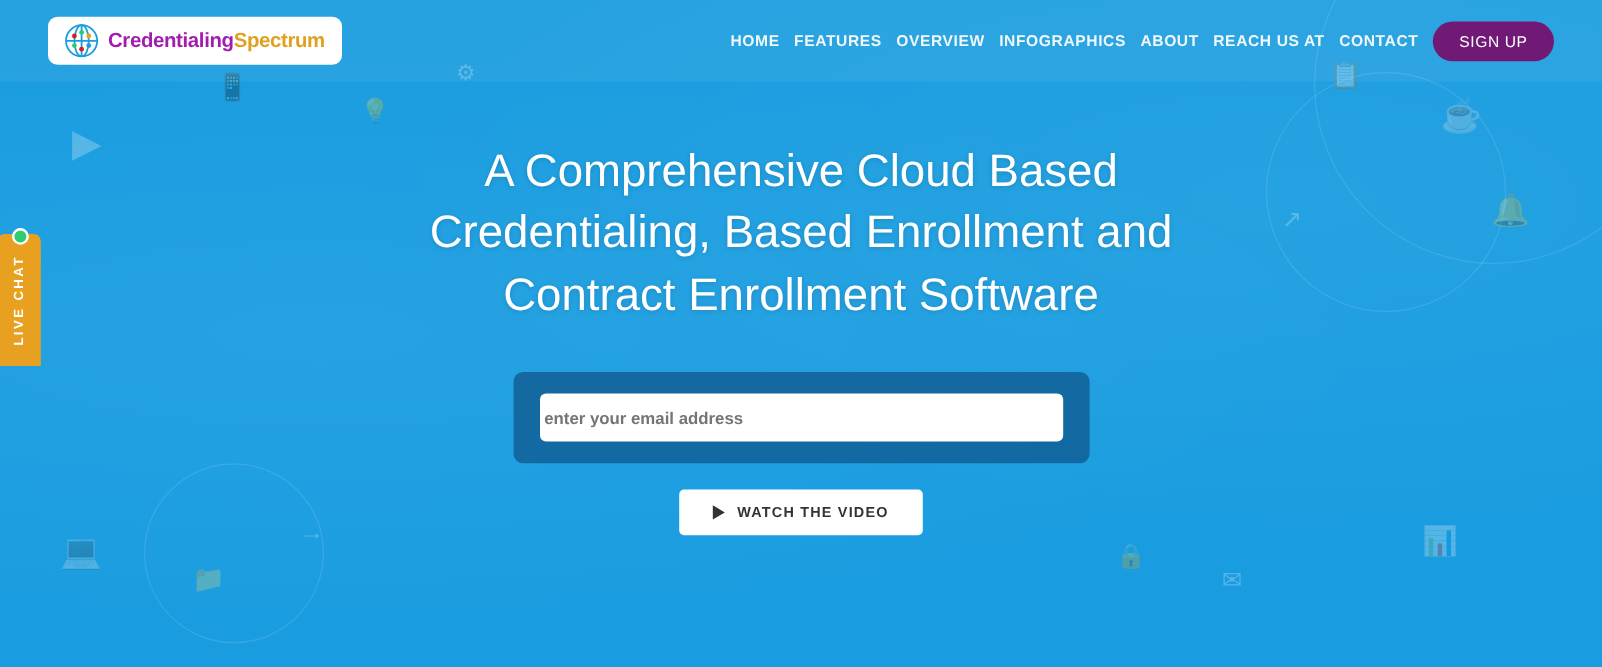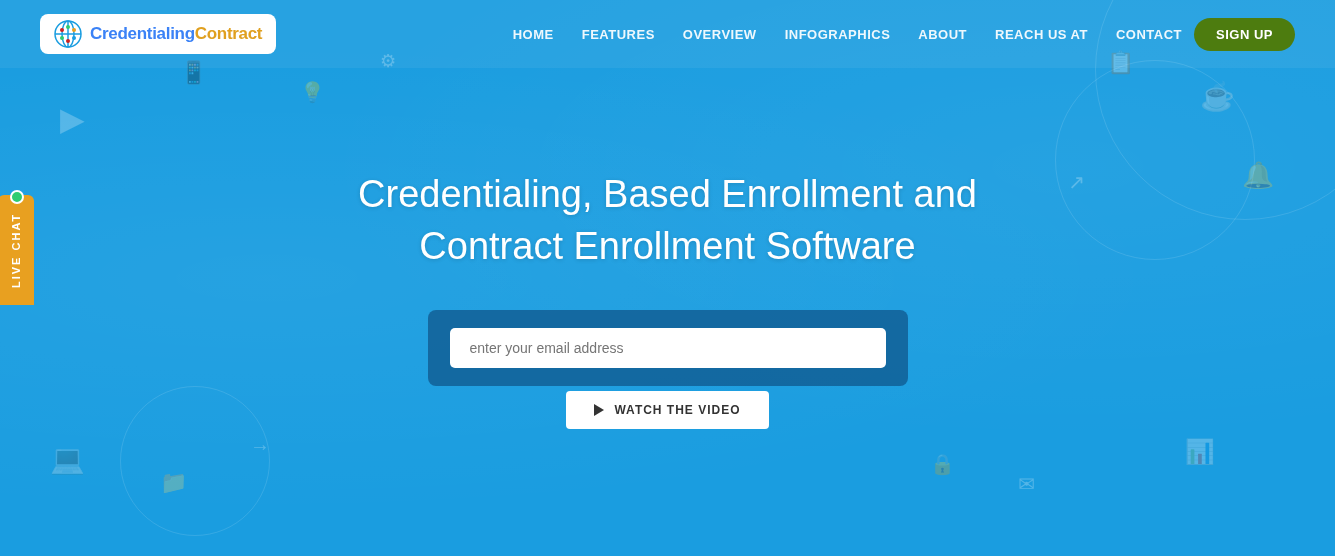--- a/index.html
+++ b/index.html
@@ -55,47 +55,47 @@
       margin-right: 8px;
       flex-shrink: 0;
     }
 
     .logo-text {
       font-size: 17px;
       font-weight: 700;
       letter-spacing: -0.3px;
       white-space: nowrap;
     }
-    .logo-text .cred { color: #3b82f6; }
+    .logo-text .cred { color: #a21caf; }
     .logo-text .spectrum { color: #e0a020; }
 
     .nav-links {
       display: flex;
       align-items: center;
-      gap: 28px;
+      gap: 12px;
       list-style: none;
     }
 
     .nav-links li a {
       color: rgba(255,255,255,0.92);
       text-decoration: none;
       font-size: 13px;
       font-weight: 600;
       letter-spacing: 0.5px;
       text-transform: uppercase;
     }
 
     .btn-signup {
-      background: #4d7c0f;
+      background: #701a75;
       color: white;
       border: none;
       border-radius: 25px;
       padding: 9px 22px;
       font-size: 13px;
-      font-weight: 700;
+      font-weight: 400;
       letter-spacing: 0.5px;
       cursor: pointer;
       text-transform: uppercase;
       margin-left: 12px;
     }
 
     
     .hero-content {
       position: relative;
       z-index: 5;
@@ -124,43 +124,44 @@
       display: flex;
       align-items: center;
       gap: 10px;
       width: 480px;
     }
 
     .email-input {
       flex: 1;
       border: none;
       border-radius: 5px;
-      padding: 12px 20px;
+      padding: 12px 4px;
       font-size: 14px;
       color: #aaa;
       background: white;
       outline: none;
+      font-weight: bold;
     }
 
     .btn-demo {
       background: #cc2222;
       color: white;
       border: none;
       border-radius: 5px;
       padding: 12px 22px;
       font-size: 14px;
       font-weight: 700;
       font-style: italic;
       cursor: pointer;
       white-space: nowrap;
     }
 
     
     .btn-watch-video {
-      margin-top: 5px;
+      margin-top: 22px;
       background: white;
       color: #333;
       border: none;
       border-radius: 4px;
       padding: 12px 28px;
       font-size: 12px;
       font-weight: 700;
       letter-spacing: 1px;
       text-transform: uppercase;
       cursor: pointer;
@@ -281,40 +282,40 @@
         <line x1="14" y1="1" x2="14" y2="27" stroke="#1a9de0" stroke-width="1.5"></line>
 
         <circle cx="8" cy="10" r="2" fill="#cc2222"></circle>
         <circle cx="14" cy="7" r="2" fill="#2ecc71"></circle>
         <circle cx="20" cy="10" r="2" fill="#e8a020"></circle>
         <circle cx="20" cy="18" r="2" fill="#1a9de0"></circle>
         <circle cx="14" cy="21" r="2" fill="#cc2222"></circle>
         <circle cx="8" cy="18" r="2" fill="#2ecc71"></circle>
       </svg>
       <span class="logo-text">
-        <span class="cred">Credentialing</span><span class="spectrum">Contract</span>
+        <span class="cred">Credentialing</span><span class="spectrum">Spectrum</span>
       </span>
     </div>
 
     <ul class="nav-links">
       <li><a href="#">HOME</a></li>
       <li><a href="#">FEATURES</a></li>
       <li><a href="#">OVERVIEW</a></li>
       <li><a href="#">INFOGRAPHICS</a></li>
       <li><a href="#">ABOUT</a></li>
       <li><a href="#">REACH US AT</a></li>
       <li><a href="#">CONTACT</a></li>
     </ul>
 
     <button class="btn-signup">SIGN UP</button>
   </nav>
 
   <div class="hero-content">
     <h1 class="hero-title">
-      <br>
+      <span>A Comprehensive Cloud Based</span><br>
       <span>Credentialing, Based Enrollment and</span><br>
       <span>Contract Enrollment Software</span>
     </h1>
 
     <div class="email-form-wrapper">
       <input class="email-input" type="email" placeholder="enter your email address" style="">
     </div>
 
     <button class="btn-watch-video">
       <span class="play-triangle"></span>

